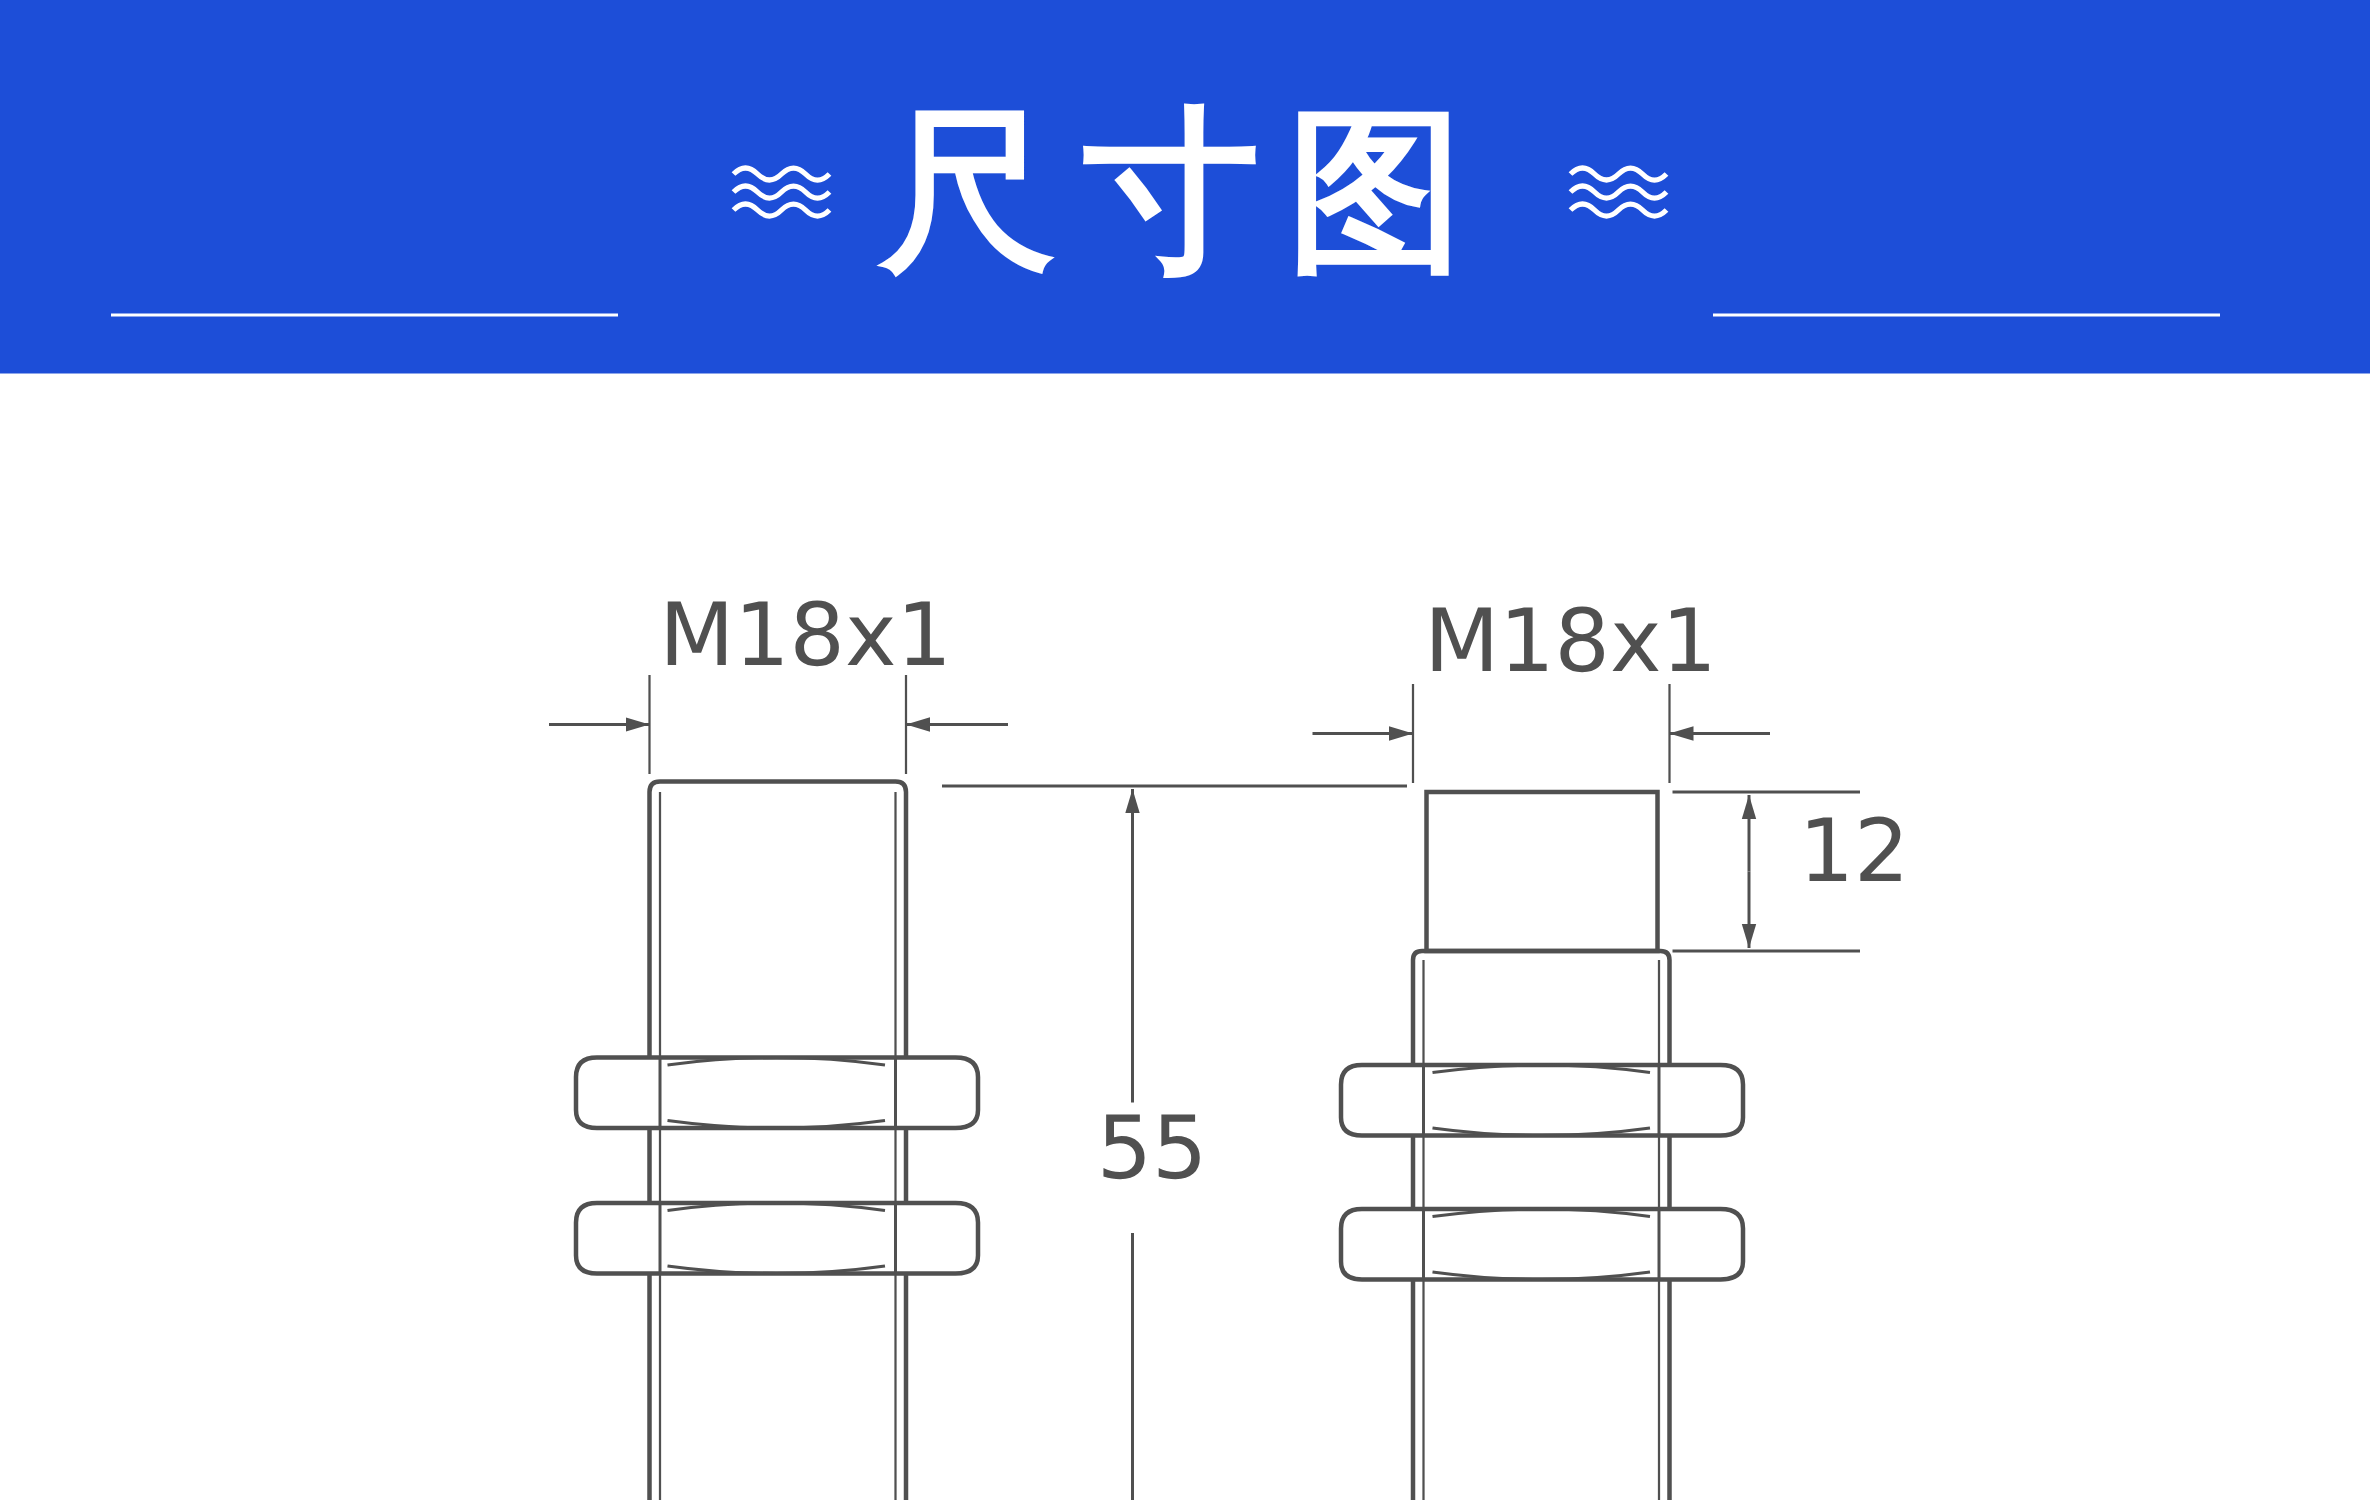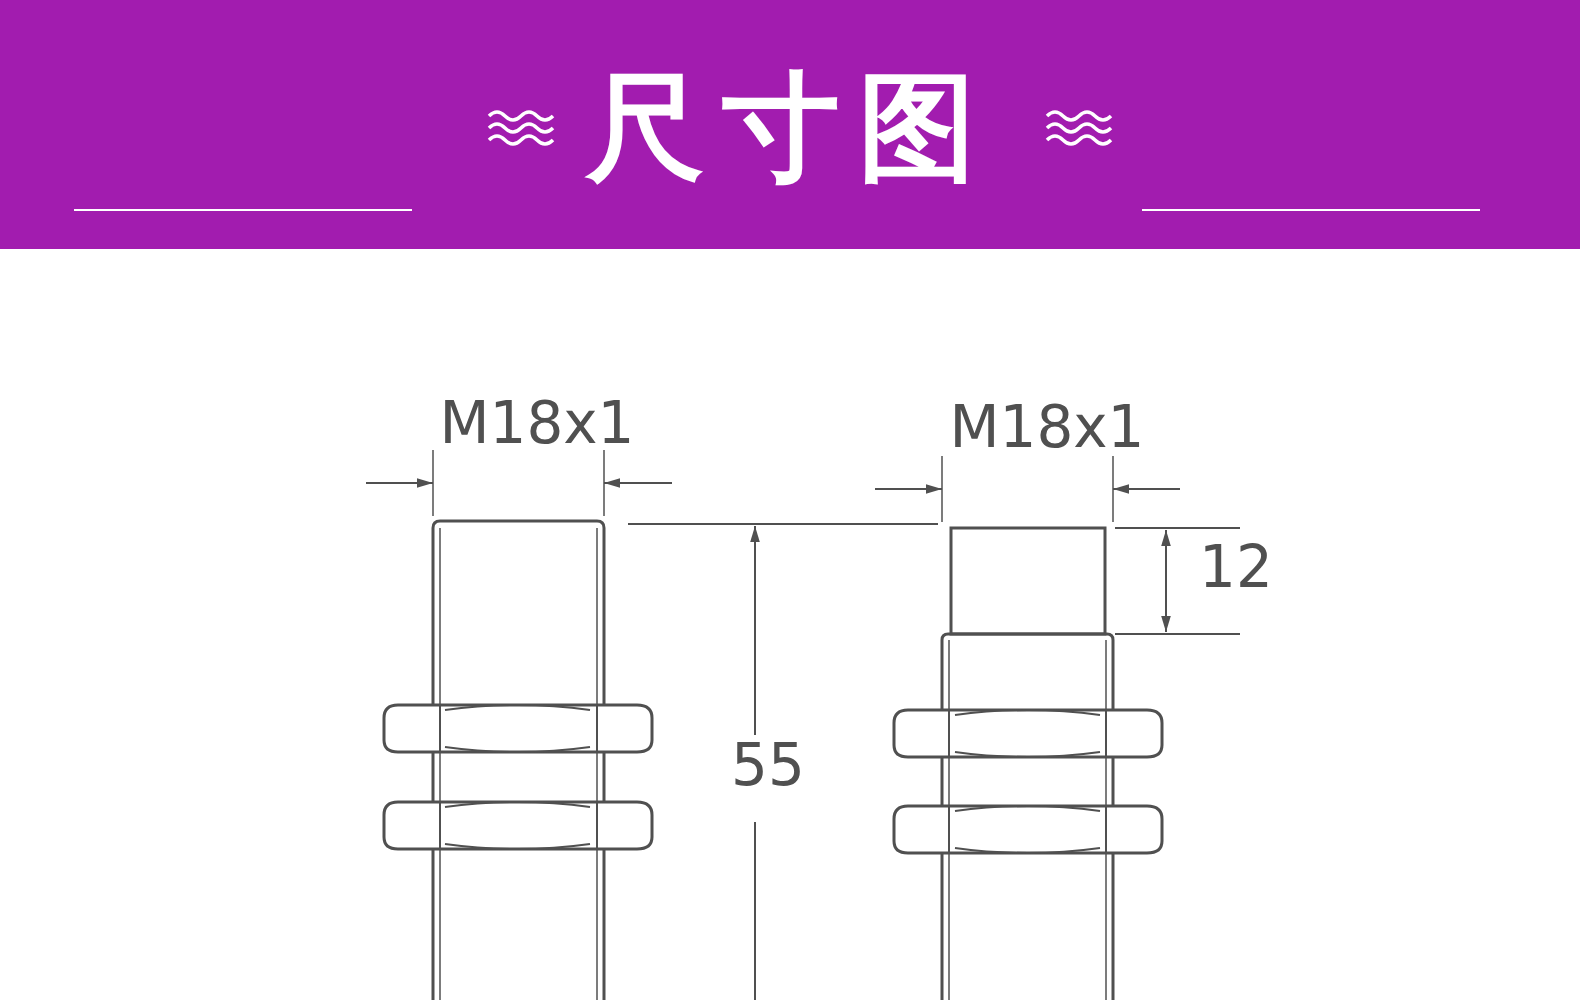--- a/index.html
+++ b/index.html
@@ -1,17 +1,17 @@
 <!DOCTYPE html>
 <html><head>
 <meta charset="utf-8">
 <style>
   html, body { margin: 0; padding: 0; }
   body { width: 1580px; height: 1000px; overflow: hidden; background: #ffffff; position: relative; font-family: "DejaVu Sans", sans-serif; }
-  .header { position: absolute; left: 0; top: 0; width: 1580px; height: 249px; background: #a21caf; }
+  .header { position: absolute; left: 0; top: 0; width: 1580px; height: 249px; background: #1d4ed8; }
   .title { position: absolute; left: 0; width: 1580px; top: 52px; text-align: center; color: #ffffff; font-size: 118px; font-weight: bold; letter-spacing: 18px; line-height: 150px; }
   .rule { position: absolute; top: 209px; height: 2px; background: #ffffff; }
   .wave { position: absolute; top: 108px; width: 70px; height: 40px; }
   .drawing { position: absolute; left: 0; top: 249px; width: 1580px; height: 751px; }
   .dim-text { font-family: "DejaVu Sans", sans-serif; fill: #505050; }
 </style>
 </head>
 <body>
 
 <div class="header">

